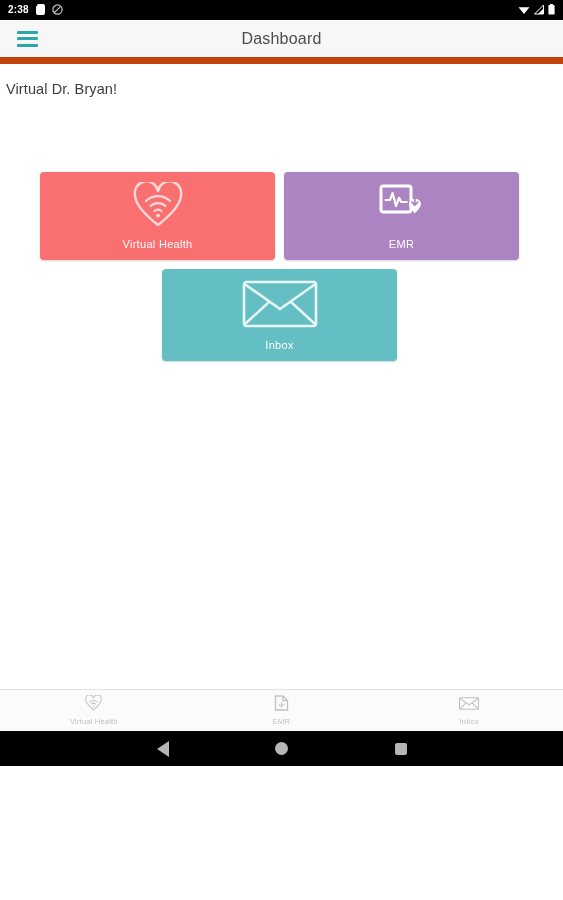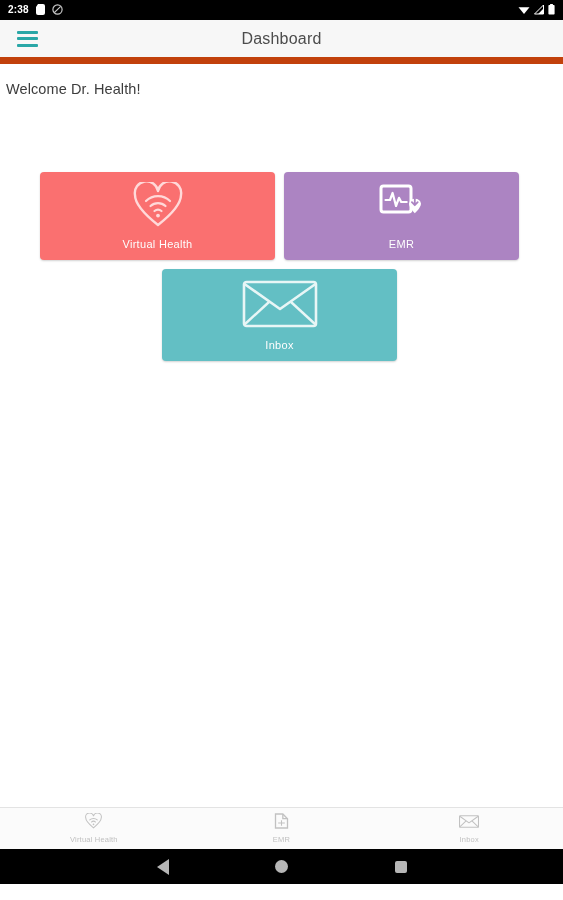--- a/index.html
+++ b/index.html
@@ -2,21 +2,21 @@
 <html><head>
 <meta charset="utf-8">
 <style>
   * { margin:0; padding:0; box-sizing:border-box; }
   html, body {
     width:563px; height:900px;
     font-family:"Liberation Sans", sans-serif;
     background:#ffffff;
     overflow:hidden;
   }
-  .phone { position:relative; width:563px; height:884px; display:flex; flex-direction:column; background:#fff; }
+  .phone { position:relative; width:563px; height:766px; display:flex; flex-direction:column; background:#fff; }
 
   
   .statusbar {
     height:20px; background:#000; color:#fff;
     display:flex; align-items:center; justify-content:space-between;
     padding:0 8px; flex:0 0 auto;
   }
   .sb-left { display:flex; align-items:center; gap:7px; }
   .sb-time { font-size:10px; font-weight:bold; letter-spacing:.2px; line-height:1; }
   .sb-right { display:flex; align-items:center; gap:4px; }
@@ -126,21 +126,21 @@
     <div class="hamburger">
       <i></i>
       <i></i>
       <i></i>
     </div>
     <div class="appbar-title">Dashboard</div>
   </div>
 
   <div class="content">
 
-    <div class="welcome">Welcome Dr. Health!</div>
+    <div class="welcome">Virtual Dr. Bryan!</div>
 
     <div class="card" id="card-virtual-health" style="background:#FA7070;">
       <span class="card-icon">
         <svg width="50" height="46" viewBox="0 0 50 46">
           <path d="M25 43 C 6 28, 2 19, 2 13 A11 11 0 0 1 25 9 A11 11 0 0 1 48 13 C48 19, 44 28, 25 43 Z" fill="none" stroke="#ffd9d9" stroke-width="2.4" stroke-linejoin="round"></path>
           <path d="M13 19 A17 17 0 0 1 37 19" fill="none" stroke="#ffd9d9" stroke-width="2.2" stroke-linecap="round"></path>
           <path d="M17.5 24 A11 11 0 0 1 32.5 24" fill="none" stroke="#ffd9d9" stroke-width="2.2" stroke-linecap="round"></path>
           <path d="M21.5 29 A5.5 5.5 0 0 1 28.5 29" fill="none" stroke="#ffd9d9" stroke-width="2.2" stroke-linecap="round"></path>
           <circle cx="25" cy="33.6" r="1.9" fill="#ffd9d9"></circle>
         </svg>

